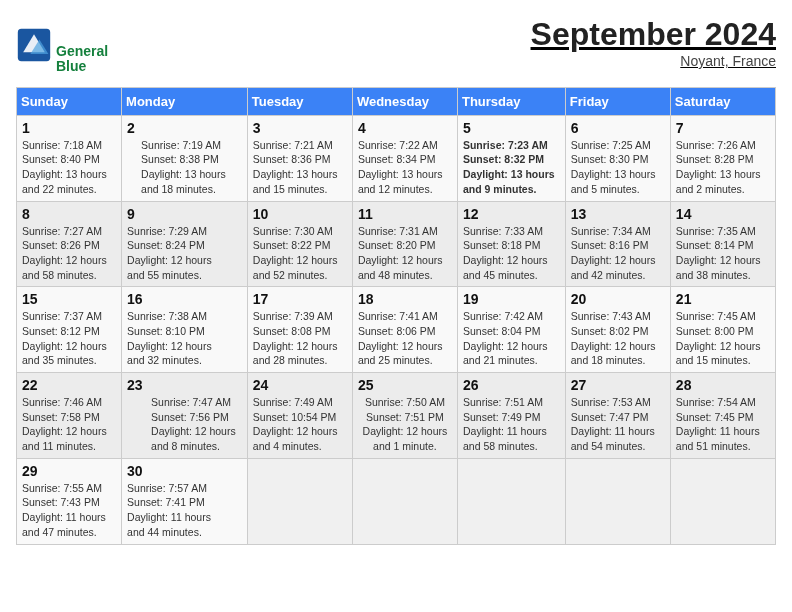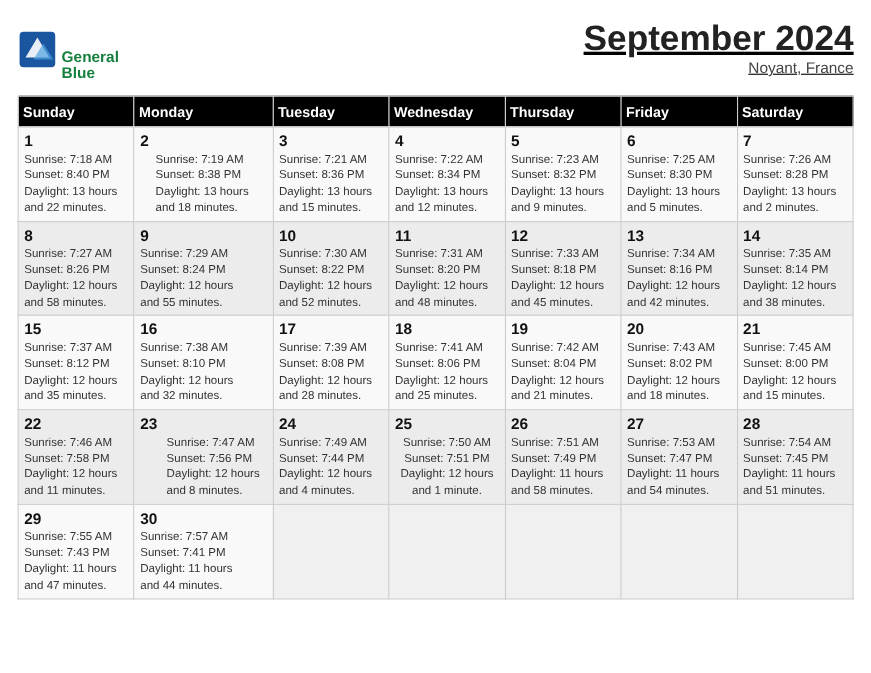--- a/index.html
+++ b/index.html
@@ -46,21 +46,21 @@
     .location {
       font-size: 14px;
       color: #444;
     }
     table {
       width: 100%;
       border-collapse: collapse;
       font-size: 11px;
     }
     thead tr th {
-      background: #000000;
+      background: #3b82f6;
       color: #fff;
       padding: 6px 4px;
       text-align: left;
       font-size: 13px;
       font-weight: bold;
       border: 1px solid #ccc;
     }
     tbody tr td {
       border: 1px solid #ccc;
       padding: 4px 5px;
@@ -149,21 +149,21 @@
         </td>
         <td>
           <span class="day-num">4</span>
           <div class="cell-text" style="white-space: pre-line;">Sunrise: 7:22 AM
 Sunset: 8:34 PM
 Daylight: 13 hours
 and 12 minutes.</div>
         </td>
         <td>
           <span class="day-num">5</span>
-          <div class="cell-text" style="white-space: pre-line;">Sunrise: 7:23 AM
+          <div class="cell-text" style="white-space: pre-line; font-weight: bold;">Sunrise: 7:23 AM
 Sunset: 8:32 PM
 Daylight: 13 hours
 and 9 minutes.</div>
         </td>
         <td>
           <span class="day-num">6</span>
           <div class="cell-text" style="white-space: pre-line;">Sunrise: 7:25 AM
 Sunset: 8:30 PM
 Daylight: 13 hours
 and 5 minutes.</div>
@@ -289,21 +289,21 @@
         <td>
           <span class="day-num">23</span>
           <div class="cell-text" style="white-space: pre-line; margin-left: 24px;">Sunrise: 7:47 AM
 Sunset: 7:56 PM
 Daylight: 12 hours
 and 8 minutes.</div>
         </td>
         <td>
           <span class="day-num">24</span>
           <div class="cell-text" style="white-space: pre-line;">Sunrise: 7:49 AM
-Sunset: 7:44 PM
+Sunset: 10:54 PM
 Daylight: 12 hours
 and 4 minutes.</div>
         </td>
         <td>
           <span class="day-num">25</span>
           <div class="cell-text" style="white-space: pre-line; text-align: center;">Sunrise: 7:50 AM
 Sunset: 7:51 PM
 Daylight: 12 hours
 and 1 minute.</div>
         </td>

